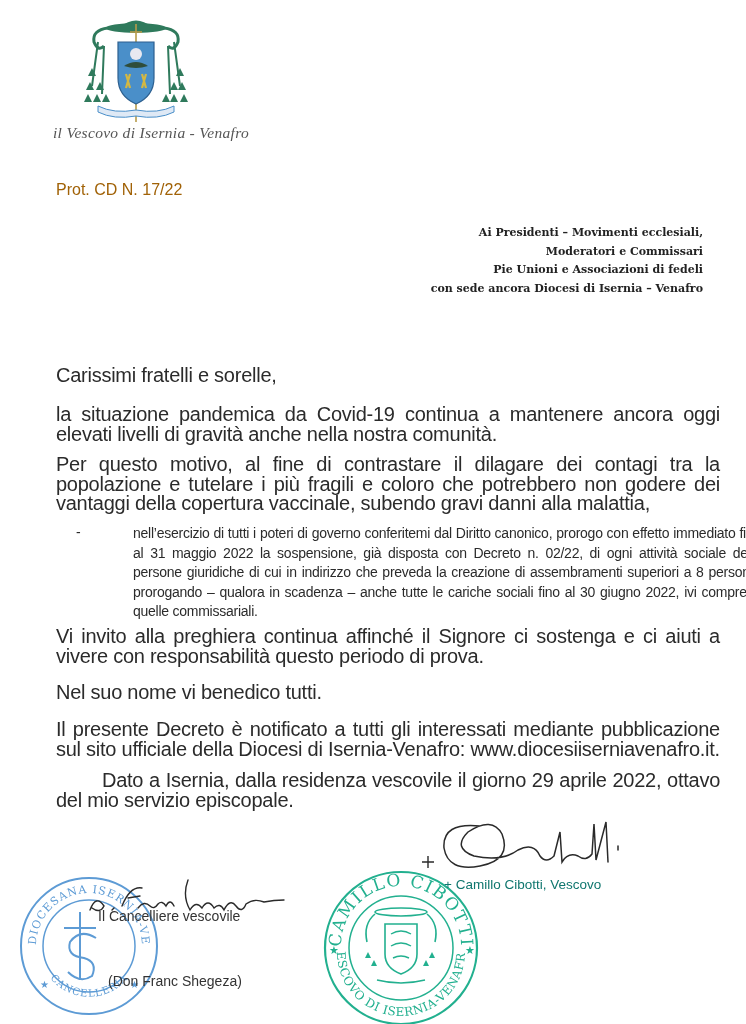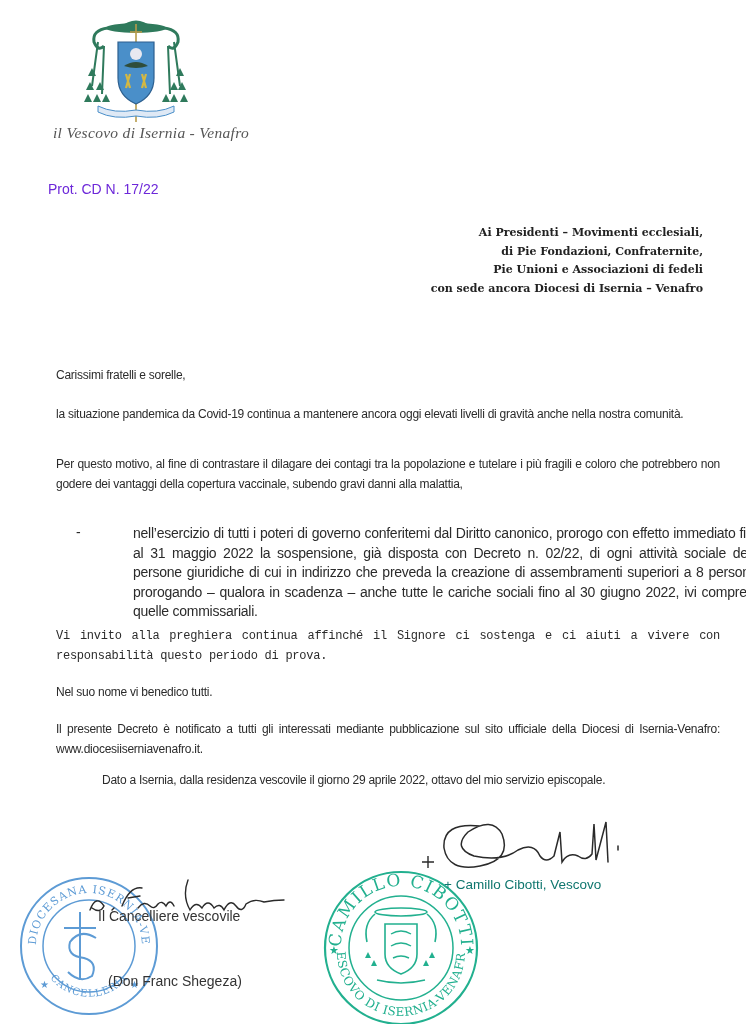--- a/index.html
+++ b/index.html
@@ -2,24 +2,24 @@
 <html><head>
 <meta charset="utf-8">
 <style>
   html, body { margin: 0; padding: 0; background: #ffffff; }
   body { width: 746px; height: 1024px; position: relative; overflow: hidden;
          font-family: "Liberation Sans", sans-serif; color: #2b2b2b; }
   .abs { position: absolute; }
   .crest { left: 84px; top: 16px; width: 104px; height: 108px; }
   .letterhead { left: 33px; top: 124px; font-family: "Liberation Serif", serif;
                 font-style: italic; font-size: 15.5px; color: #555; letter-spacing: 0.3px; white-space: nowrap; margin-left: 20px; }
-  .prot { left: 48px; top: 181px; font-size: 14px; color: #6d28d9; }
+  .prot { left: 56px; top: 181px; font-size: 16px; color: #a16207; }
   .addressee { right: 43px; top: 224px; text-align: right; font-family: "DejaVu Serif", serif;
                font-weight: bold; font-size: 11px; line-height: 18.6px; color: #222; }
-  .p { position: absolute; left: 56px; width: 664px; font-size: 12px; line-height: 19.6px;
+  .p { position: absolute; left: 56px; width: 664px; font-size: 20px; line-height: 19.6px;
        text-align: justify; color: #2b2b2b; letter-spacing: -0.25px; }
   .bullet { position: absolute; left: 56px; top: 524px; width: 664px; }
   .bullet .dash { position: absolute; left: 20px; top: 0; font-size: 14px; }
   .bullet .text { position: absolute; left: 92px; width: 572px; font-size: 14px; line-height: 19.6px;
                   text-align: justify; letter-spacing: -0.25px; margin-left: 41px; }
   .indent { text-indent: 46px; }
   .sig-bishop { left: 422px; top: 812px; width: 240px; height: 70px; }
   .bishop-name { left: 444px; top: 877px; font-size: 13.5px; color: #0f766e; }
   .chancellor-title { left: 98px; top: 908px; font-size: 14px; color: #333; }
   .chancellor-name { left: 108px; top: 931px; font-size: 14px; color: #333; margin-top: 42px; }
@@ -63,35 +63,35 @@
   <path d="M42 58 l4 14 M46 58 l-4 14 M58 58 l4 14 M62 58 l-4 14" stroke="#d4b842" stroke-width="2.2"></path>
 
   <path d="M14 90 Q30 98 52 94 Q74 98 90 90 L90 96 Q74 104 52 100 Q30 104 14 96 Z" fill="#dfe9f5" stroke="#4a8fc9" stroke-width="1"></path>
 </svg>
 <div class="abs letterhead">il Vescovo di Isernia - Venafro</div>
 
 <div class="abs prot">Prot. CD N. 17/22</div>
 
 <div class="abs addressee">
   <div>Ai Presidenti – Movimenti ecclesiali,</div>
-  <div>di Pie Fondazioni, Confraternite,</div>
+  <div>Moderatori e Commissari</div>
   <div>Pie Unioni e Associazioni di fedeli</div>
   <div>con sede ancora Diocesi di Isernia – Venafro</div>
 </div>
 
 <div class="p" style="top:366px;">Carissimi fratelli e sorelle,</div>
 <div class="p" style="top:405px;">la situazione pandemica da Covid-19 continua a mantenere ancora oggi elevati livelli di gravità anche nella nostra comunità.</div>
 <div class="p" style="top:455px;">Per questo motivo, al fine di contrastare il dilagare dei contagi tra la popolazione e tutelare i più fragili e coloro che potrebbero non godere dei vantaggi della copertura vaccinale, subendo gravi danni alla malattia,</div>
 
 <div class="bullet">
   <span class="dash">-</span>
   <div class="text" style="left:36px; width:628px;">nell’esercizio di tutti i poteri di governo conferitemi dal Diritto canonico, prorogo con effetto immediato fino al 31 maggio 2022 la sospensione, già disposta con Decreto n. 02/22, di ogni attività sociale delle persone giuridiche di cui in indirizzo che preveda la creazione di assembramenti superiori a 8 persone, prorogando – qualora in scadenza – anche tutte le cariche sociali fino al 30 giugno 2022, ivi comprese quelle commissariali.</div>
 </div>
 
-<div class="p" style="top:627px;font-family:Liberation Mono, monospace;">Vi invito alla preghiera continua affinché il Signore ci sostenga e ci aiuti a vivere con responsabilità questo periodo di prova.</div>
+<div class="p" style="top:627px;">Vi invito alla preghiera continua affinché il Signore ci sostenga e ci aiuti a vivere con responsabilità questo periodo di prova.</div>
 <div class="p" style="top:683px;">Nel suo nome vi benedico tutti.</div>
 <div class="p" style="top:720px;">Il presente Decreto è notificato a tutti gli interessati mediante pubblicazione sul sito ufficiale della Diocesi di Isernia-Venafro: www.diocesiiserniavenafro.it.</div>
 <div class="p indent" style="top:771px;">Dato a Isernia, dalla residenza vescovile il giorno 29 aprile 2022, ottavo del mio servizio episcopale.</div>
 
 <svg class="abs seal-curia" viewBox="0 0 150 150">
   <defs>
     <path id="curiaTop" d="M22 78 A53 53 0 0 1 128 78"></path>
     <path id="curiaBot" d="M36 110 A50 50 0 0 0 114 110"></path>
   </defs>
   <circle cx="75" cy="78" r="68" fill="none" stroke="#5d9bd5" stroke-width="2"></circle>

